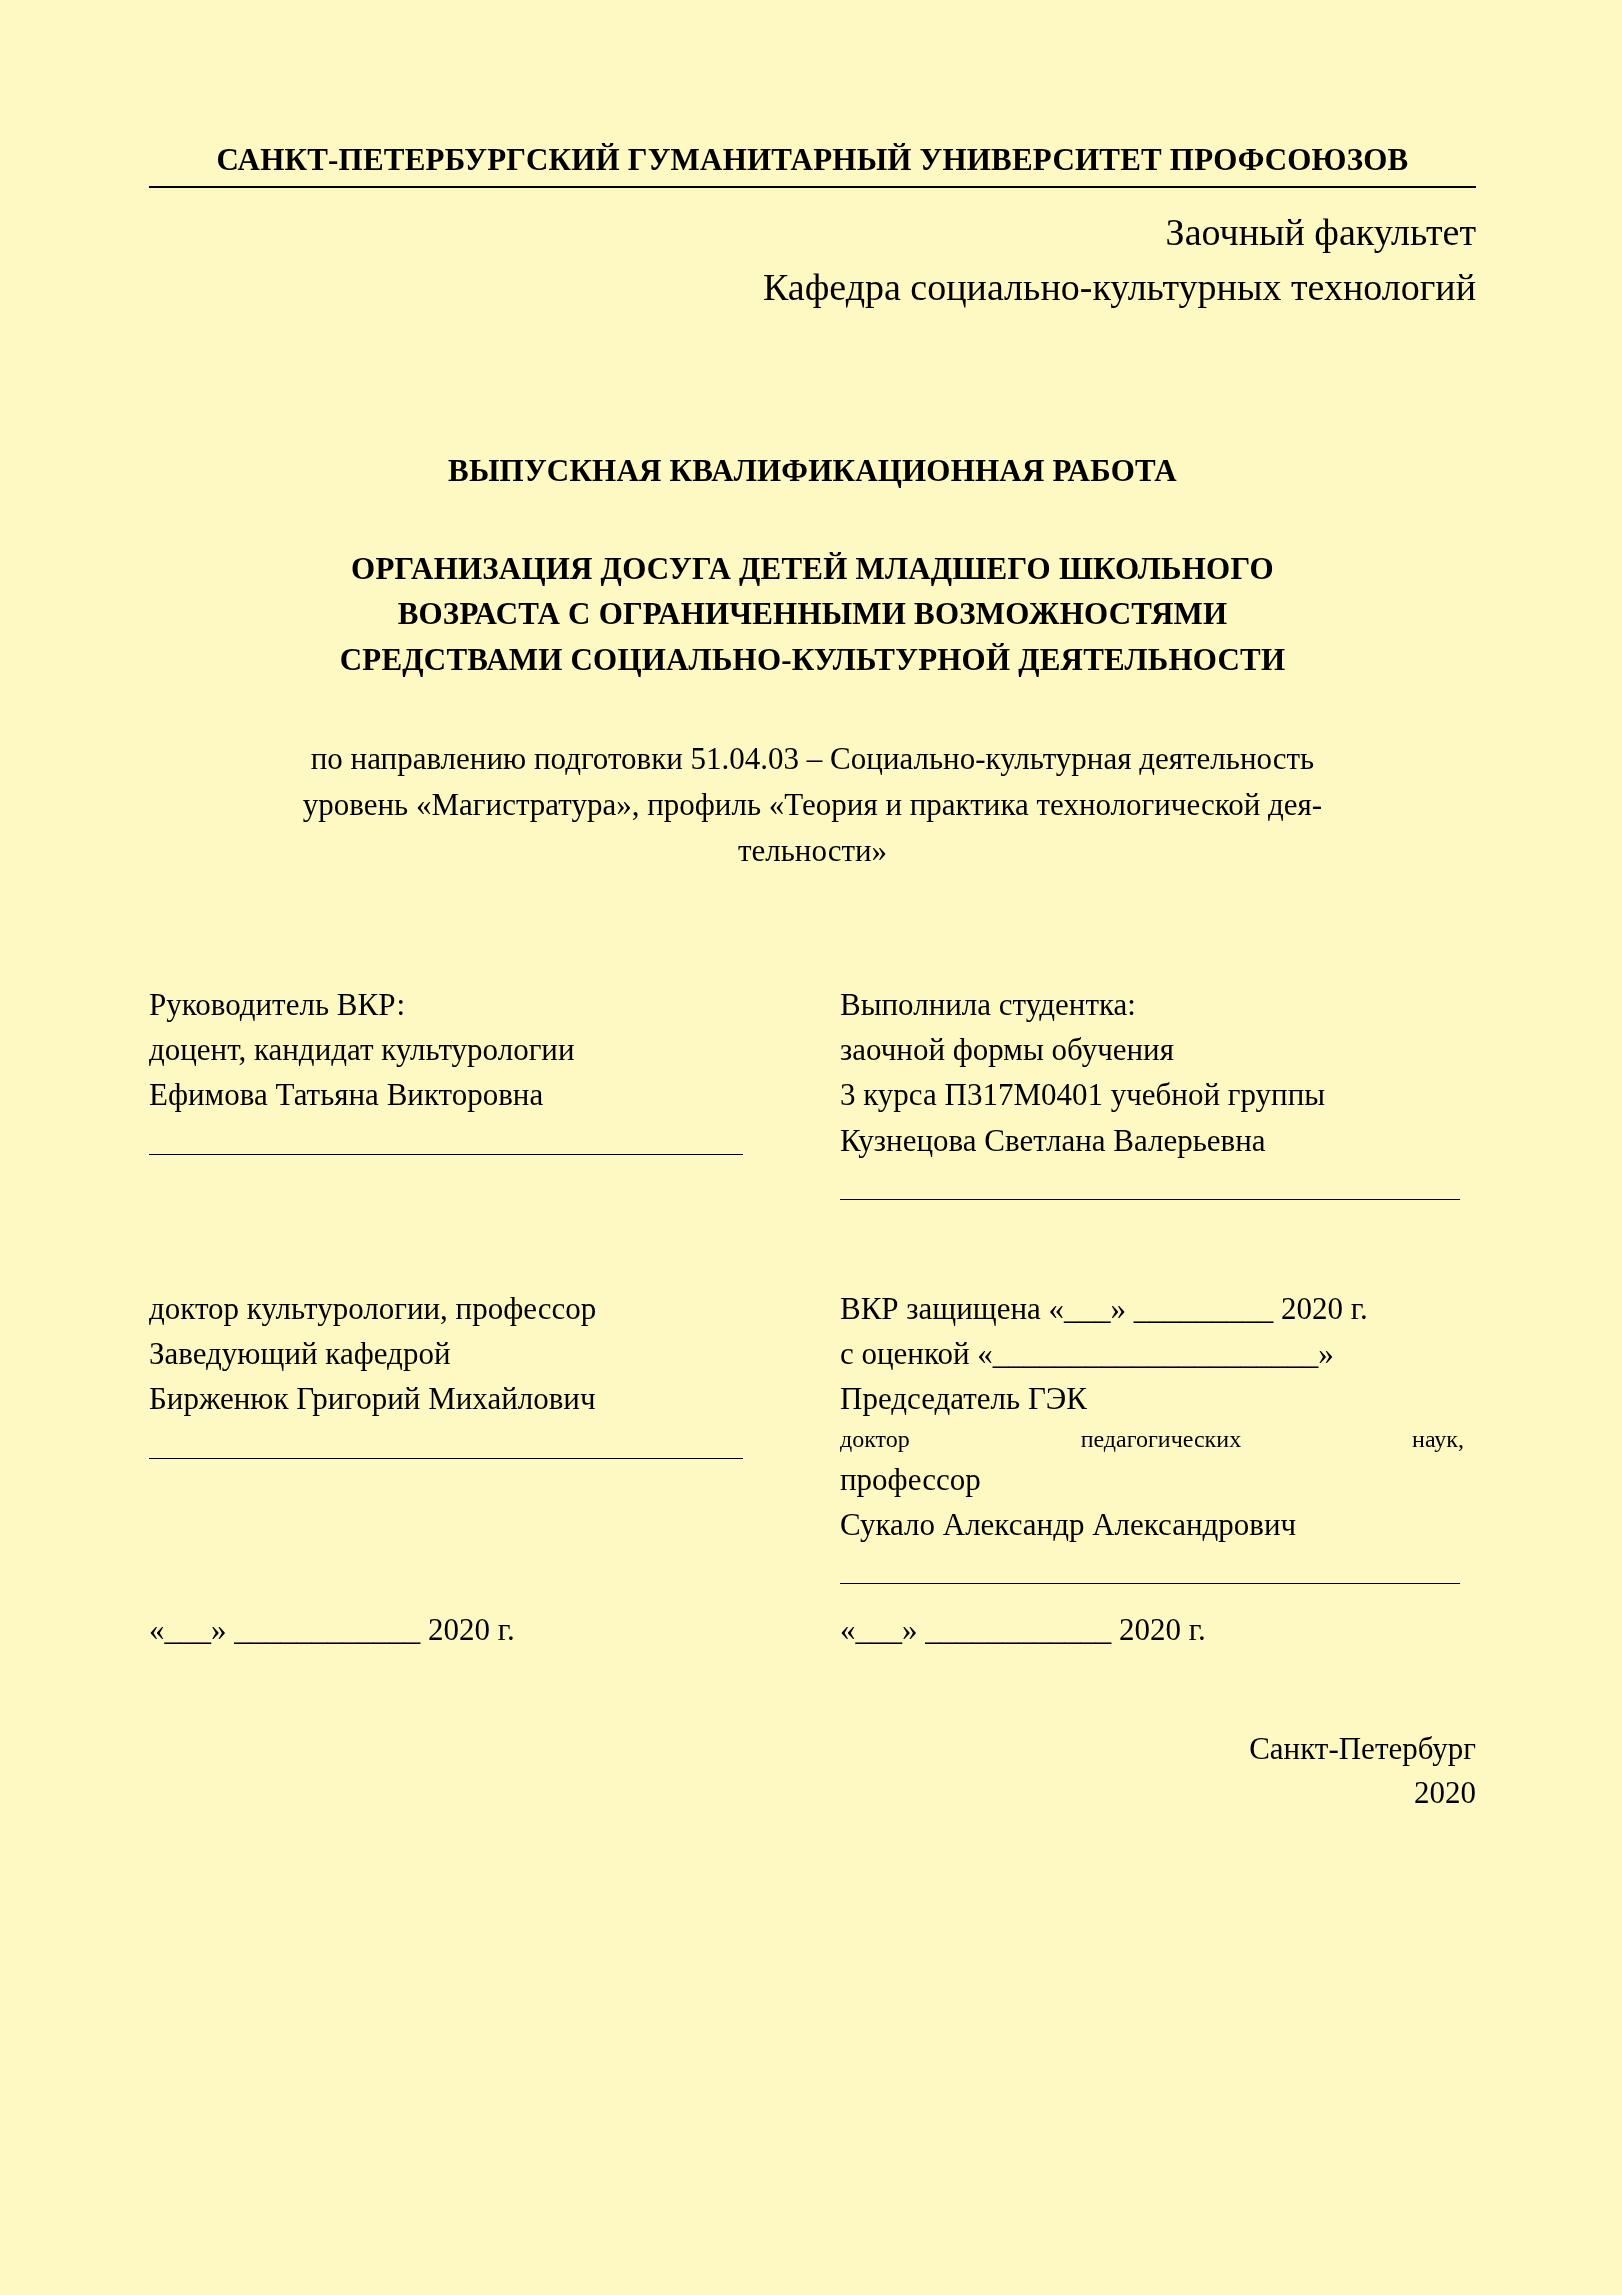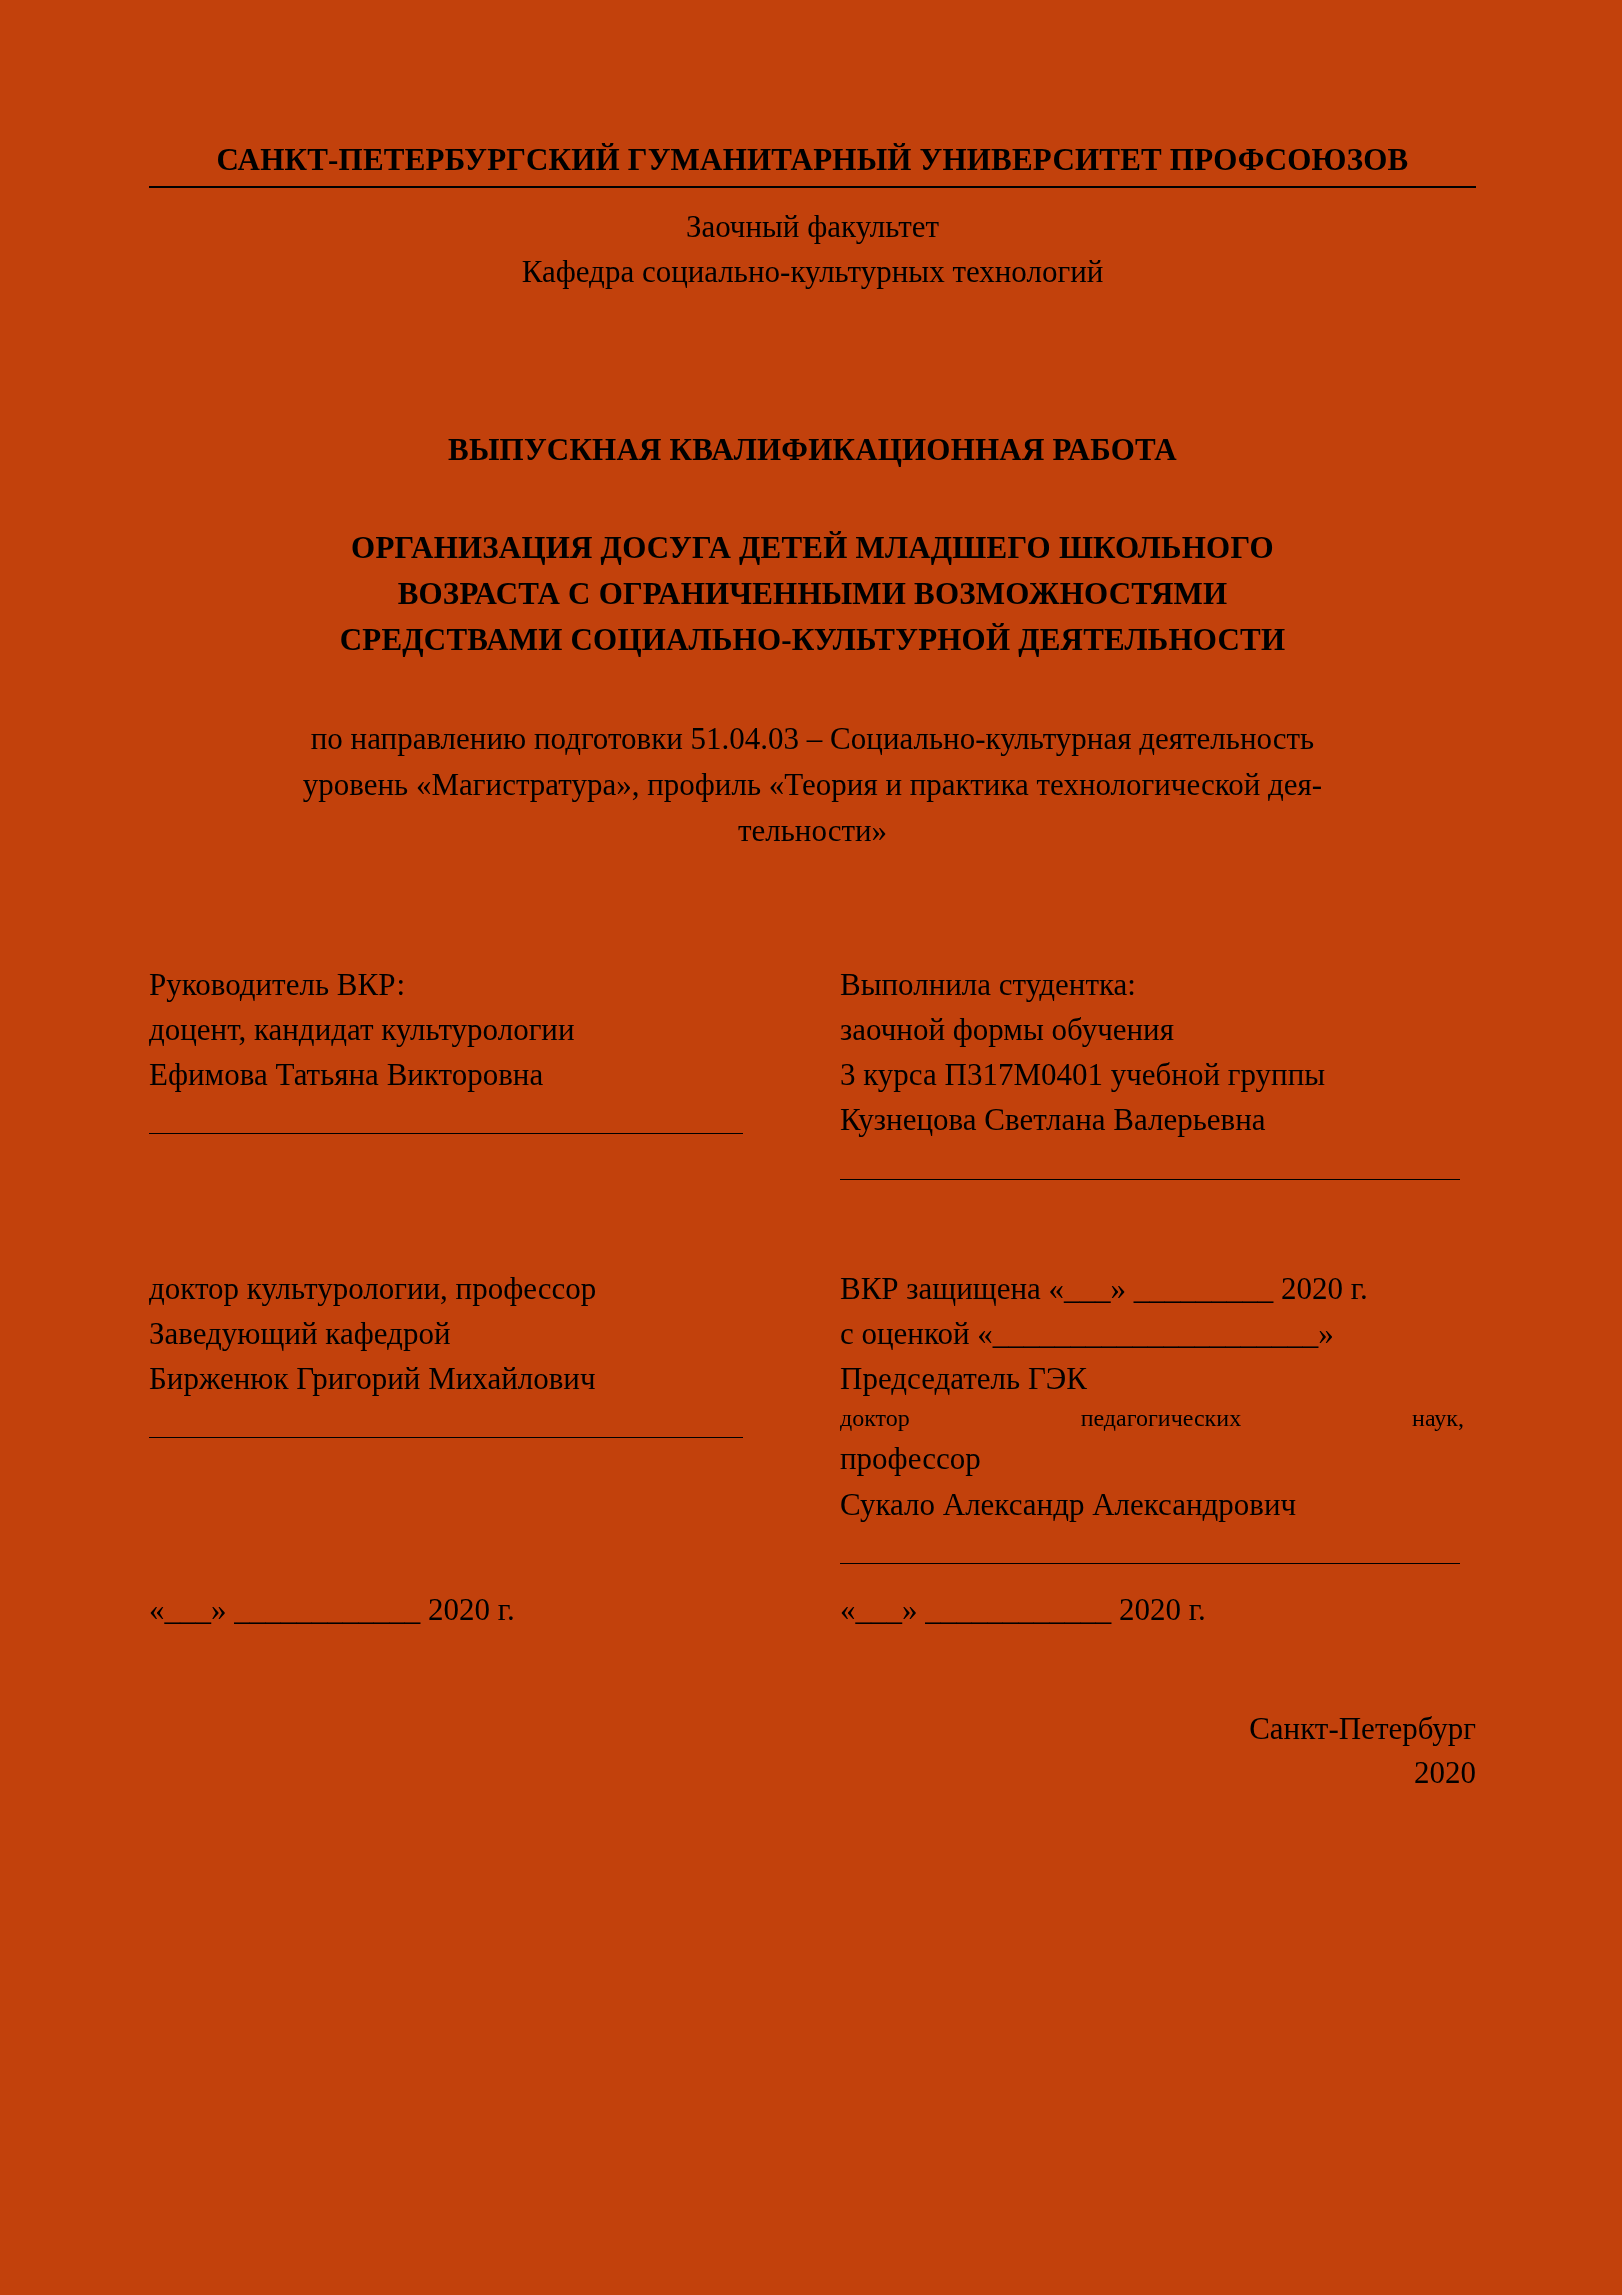--- a/index.html
+++ b/index.html
@@ -8,21 +8,21 @@
     background: #ffffff;
   }
   body {
     font-family: "Liberation Serif", serif;
     color: #000000;
   }
   .page {
     position: relative;
     width: 1623px;
     height: 2295px;
-    background: #c2410c;
+    background: #fef9c3;
     box-sizing: border-box;
     padding: 141px 149px 0 149px;
   }
   .inner {
     width: 1327px;
     margin: 0 auto;
   }
 
   
   .univ-title {
@@ -32,22 +32,22 @@
     letter-spacing: 0.2px;
     line-height: 1.2;
     white-space: nowrap;
   }
   .rule {
     border-bottom: 2.4px solid #000;
     margin: 7.9px 0 17.3px 0;
     width: 100%;
   }
   .faculty, .department {
-    text-align: center;
-    font-size: 31px;
+    text-align: right;
+    font-size: 38px;
     line-height: 1.45;
   }
 
   
   .gap-1 { height: 137px; }
   .work-type {
     text-align: center;
     font-weight: bold;
     font-size: 31px;
     letter-spacing: 0.2px;

